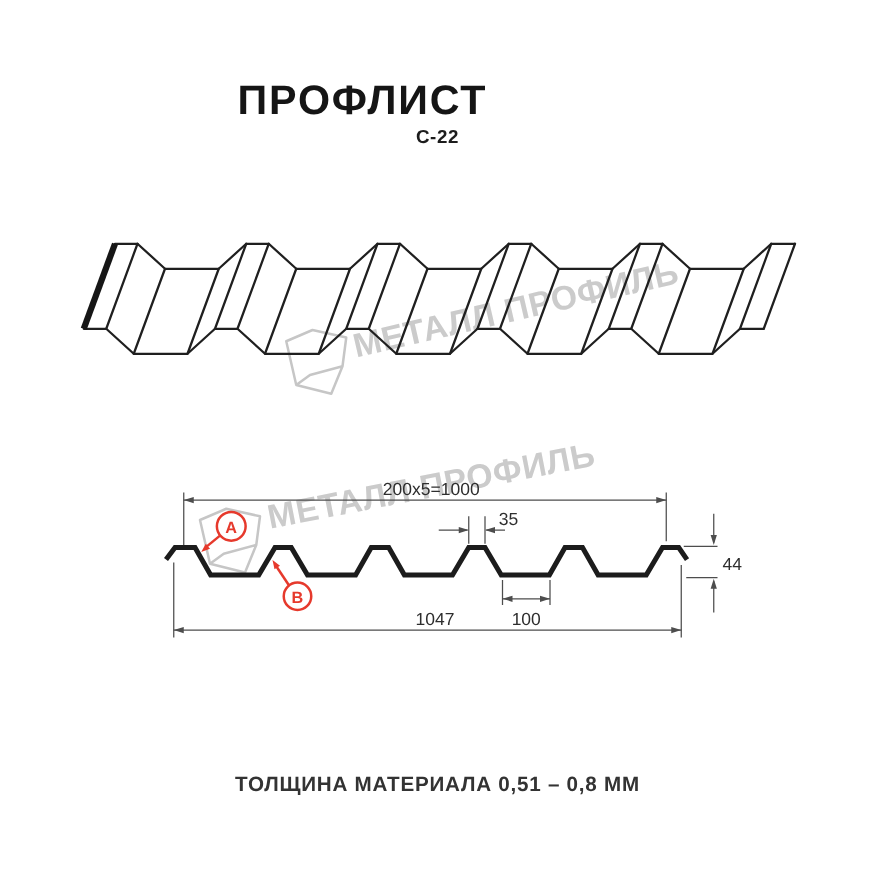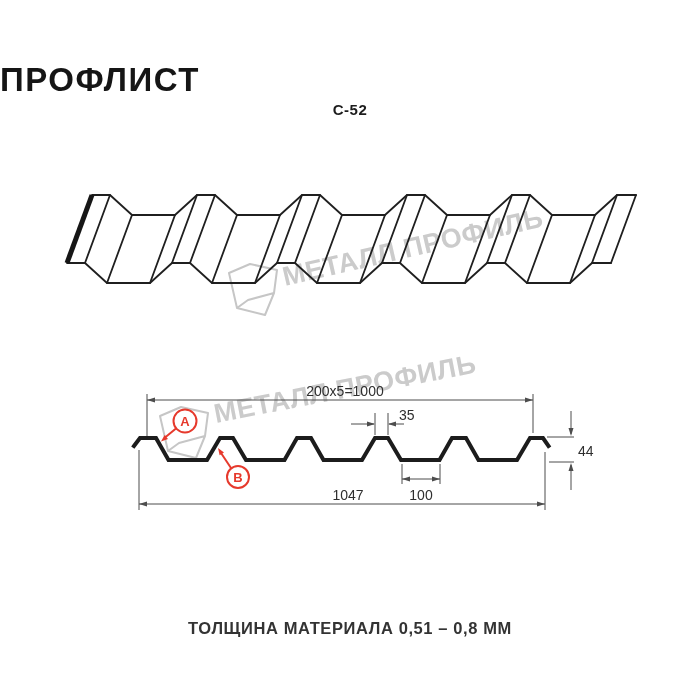--- a/index.html
+++ b/index.html
@@ -5,21 +5,21 @@
   html,body{margin:0;padding:0;}
   .page{
     position:relative;
     width:700px;height:700px;
     background:#ffffff;
     overflow:hidden;
     font-family:"Liberation Sans", sans-serif;
   }
   .title{
     position:absolute;top:61px;left:0;width:580px;
-    text-align:left;
+    text-align:center;
     font-size:33px;font-weight:bold;letter-spacing:1.5px;
     color:#151515;
   }
   .subtitle{
     position:absolute;top:101px;left:0;width:700px;
     text-align:center;
     font-size:15px;font-weight:bold;letter-spacing:0.5px;
     color:#1c1c1c;
   }
   .footer-note{
@@ -40,21 +40,21 @@
   .red-text{fill:#e6392c;font-family:"Liberation Sans",sans-serif;font-size:13px;font-weight:bold;}
   .wm-text{fill:#cbcbcb;font-family:"Liberation Sans",sans-serif;font-size:27px;font-weight:bold;letter-spacing:0.5px;}
   .wm-logo{stroke:#c6c6c6;stroke-width:2;fill:none;stroke-linejoin:round;}
 </style>
 </head>
 <body>
 
 <div class="page">
 
   <div class="title">ПРОФЛИСТ</div>
-  <div class="subtitle">С-52</div>
+  <div class="subtitle">С-22</div>
 
   <svg class="drawing" width="700" height="700" viewBox="0 0 700 700">
 
     <g>
       <path id="mp-logo" class="wm-logo" d="M160,416 L181,407 L208,413 L205,436 L196,458 L168,451 Z M205,436 L179,443 L168,451" transform="translate(69,-143)"></path>
       <g transform="rotate(-13 285 286)">
         <text class="wm-text" x="285" y="286">МЕТАЛЛ ПРОФИЛЬ</text>
       </g>
     </g>
     <g>

